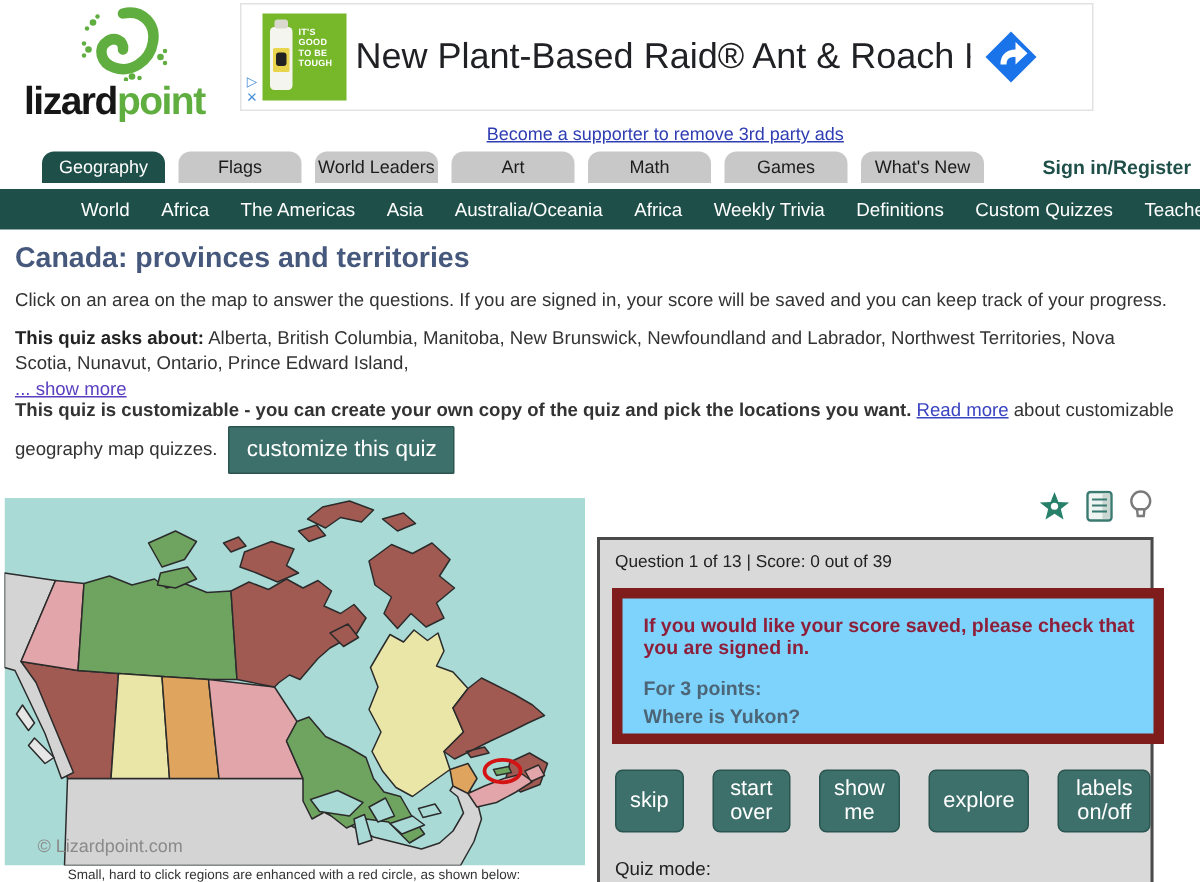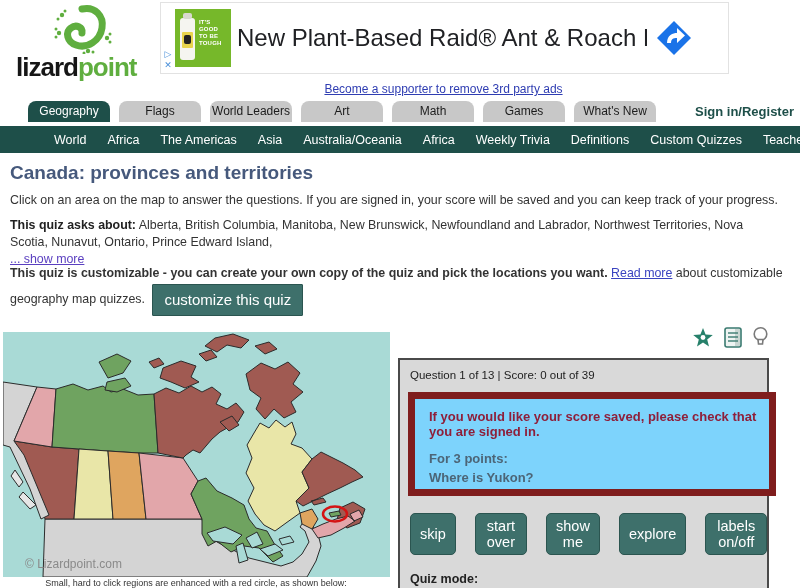--- a/index.html
+++ b/index.html
@@ -47,21 +47,21 @@
   .quiz-icons{position:absolute;left:690px;top:326px;width:79px;display:flex;justify-content:flex-end;gap:10px;align-items:center;}
   .quiz-panel{position:absolute;left:398px;top:358px;width:367px;height:250px;background:#d9d9d9;border:2px solid #4a4a4a;}
   .q-header{padding:9px 10px 4px 10px;font-size:11.5px;color:#222;}
   .q-box{margin:7px 8px 0 8px;width:332px;height:70px;background:#7dd3fc;border:7px solid #7f1d1d;padding:10px 8px 10px 14px;}
   .q-notice{font-size:13px;font-weight:bold;color:#8e1f3a;margin-bottom:11px;}
   .q-points,.q-question{font-size:13px;font-weight:bold;color:#4c6577;line-height:1.45;}
   .q-buttons{display:flex;gap:19px;margin:17px 0 0 10px;}
   .q-btn{background:#3e706b;color:#fff;border:1px solid #2b5550;border-radius:5px;font-size:14.5px;
     padding:4px 9px;cursor:pointer;font-family:"Liberation Sans",sans-serif;}
   .q-mode{margin:17px 0 0 10px;font-size:12.5px;color:#222;}
-  .q-mode-label{font-weight:bold;}
+  .q-mode-label{font-weight:normal;}
   .mode-row{margin-top:3px;display:flex;align-items:center;gap:5px;font-weight:bold;font-size:13px;}
   .radio{width:11px;height:11px;border-radius:50%;background:#fdfdfd;border:1px solid #8a8a8a;
     box-shadow:inset 0 1px 2px rgba(0,0,0,.25);position:relative;cursor:pointer;flex:0 0 auto;}
   .radio.sel:after{content:"";position:absolute;left:3px;top:3px;width:5px;height:5px;border-radius:50%;background:#4a4a4a;}
   .help{width:13px;height:13px;border-radius:50%;background:#39726c;color:#fff;font-size:9px;font-weight:bold;
     display:inline-flex;align-items:center;justify-content:center;cursor:pointer;flex:0 0 auto;margin-right:6px;}
   
   .map-caption{position:absolute;left:0;top:578px;width:392px;text-align:center;font-size:9px;color:#333;}
 </style>
 </head>

